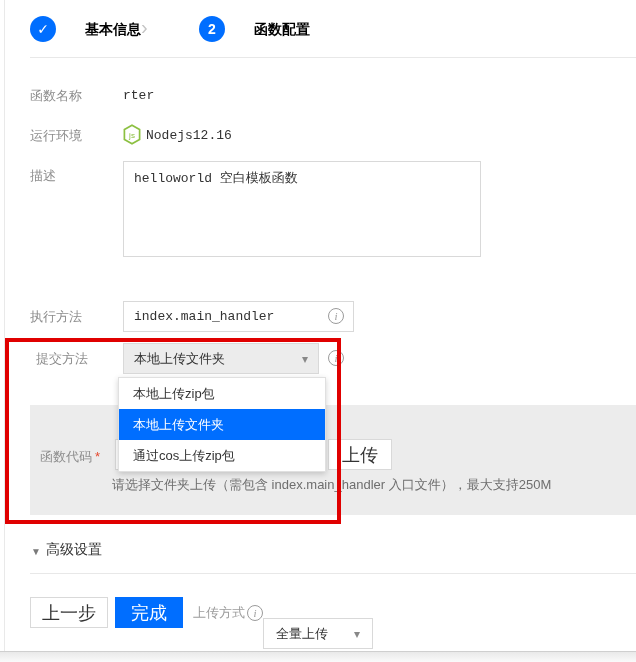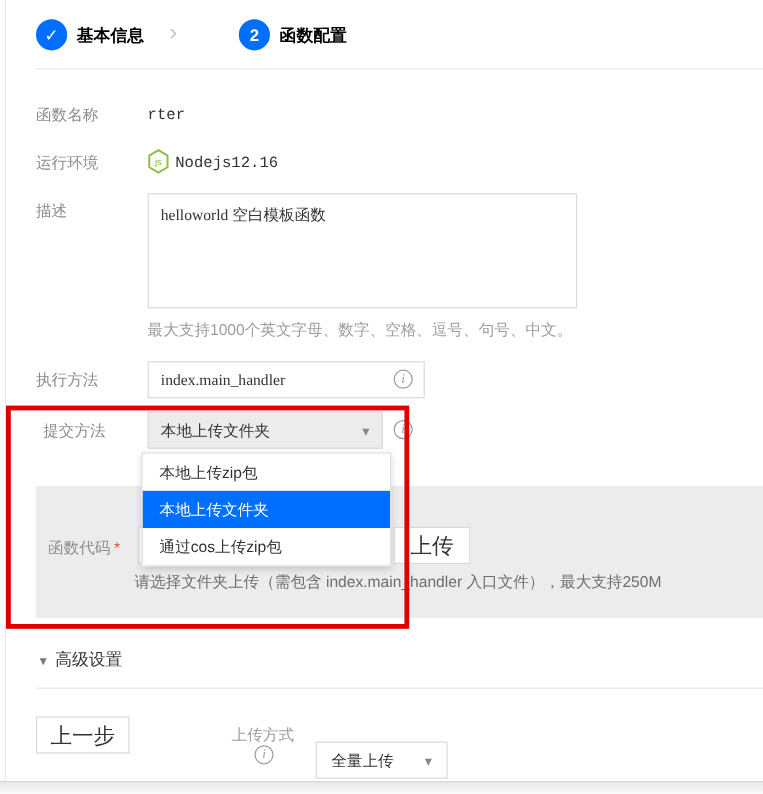--- a/index.html
+++ b/index.html
@@ -16,31 +16,31 @@
     position:absolute;left:0;bottom:0;width:636px;height:10px;
     border-top:1px solid #cfcfcf;
     background:linear-gradient(180deg,#e9e9e9,#fafafa);
   }
   
   .step-circle{
     width:26px;height:26px;border-radius:50%;background:#006eff;color:#fff;
     display:flex;align-items:center;justify-content:center;
     font-size:14px;font-weight:bold;
   }
-  .step-label{font-size:14px;font-weight:bold;color:#000;line-height:16px;}
+  .step-label{font-size:14px;font-weight:bold;color:#000;line-height:16px;margin-left:21px;}
   .step-sep{font-size:20px;color:#c5c5c5;line-height:16px;}
   .divider{position:absolute;height:1px;background:#e8e8e8;}
   
   .lbl{color:#8c8c8c;font-size:13px;line-height:16px;}
   .val{color:#333;font-size:13px;line-height:16px;font-family:Liberation Mono, monospace;}
   .hint{color:#9c9c9c;font-size:13px;line-height:16px;white-space:nowrap;}
   .text-input{
     box-sizing:border-box;border:1px solid #d9d9d9;background:#fff;color:#333;
     font-size:13px;padding:0 10px;outline:none;
-    font-family:Liberation Serif, serif;
+    font-family:Liberation Mono, monospace;
   }
   textarea.text-input{padding:8px 10px;resize:none;line-height:18px;}
   .select{
     box-sizing:border-box;border:1px solid #d9d9d9;display:flex;align-items:center;
     font-size:13px;color:#333;padding:0 10px;cursor:pointer;background:#fff;
   }
   .select .arrow{margin-left:auto;color:#888;font-size:12px;line-height:1;}
   .select.grey{background:#ececec;}
   .info-icon{
     box-sizing:border-box;width:16px;height:16px;border-radius:50%;
@@ -101,21 +101,20 @@
   <span class="abs" style="left:123px;top:124px;">
     <svg width="18" height="21" viewBox="0 0 18 21">
       <path d="M9 1.2 L16.6 5.6 V15.4 L9 19.8 L1.4 15.4 V5.6 Z" fill="none" stroke="#8cc041" stroke-width="1.7"></path>
       <text x="9" y="13.8" text-anchor="middle" font-size="8" fill="#8cc041" font-family="Liberation Sans, sans-serif">js</text>
     </svg>
   </span>
   <div class="abs val" style="left:146px;top:128px;">Nodejs12.16</div>
 
   <div class="abs lbl" style="left:30px;top:168px;text-align:center;">描述</div>
   <textarea class="abs text-input" style="left: 123px; top: 161px; width: 358px; height: 96px;">helloworld 空白模板函数</textarea>
-  <div class="abs hint" style="left:123px;top:267px;">最大支持1000个英文字母、数字、空格、逗号、句号、中文。</div>
 
   <div class="abs lbl" style="left:30px;top:309px;">执行方法</div>
   <input class="abs text-input" style="left: 123px; top: 301px; width: 231px; height: 31px;" value="index.main_handler">
   <span class="abs info-icon" style="left:328px;top:308px;">i</span>
 
   <div class="abs lbl" style="left:36px;top:351px;">提交方法</div>
   <div class="abs select grey" style="left:123px;top:343px;width:196px;height:31px;">
     <span>本地上传文件夹</span>
     <span class="arrow">▾</span>
   </div>
@@ -135,21 +134,22 @@
   </div>
 
   <div class="highlight-box"></div>
 
   <span class="abs adv-tri" style="left:31px;top:545px;">▼</span>
   <div class="abs adv-label" style="left:46px;top:541px;">高级设置</div>
 
   <div class="divider" style="left:30px;top:573px;width:606px;"></div>
 
   <div class="abs btn" style="left:30px;top:597px;width:78px;height:31px;">上一步</div>
-  <div class="abs hint" style="left:193px;top:605px;display:flex;align-items:center;flex-direction:column;">
+  <div class="abs btn primary" style="left:115px;top:597px;width:68px;height:31px;">完成</div>
+  <div class="abs hint" style="left:193px;top:605px;display:flex;align-items:center;">
     <span>上传方式</span>
       <span class="info-icon" style="margin-left:2px;">i</span>
   </div>
   <div class="abs select" style="left:263px;top:618px;width:110px;height:31px;padding:0 12px;">
     <span>全量上传</span>
     <span class="arrow">▾</span>
   </div>
 
 </div>
 

